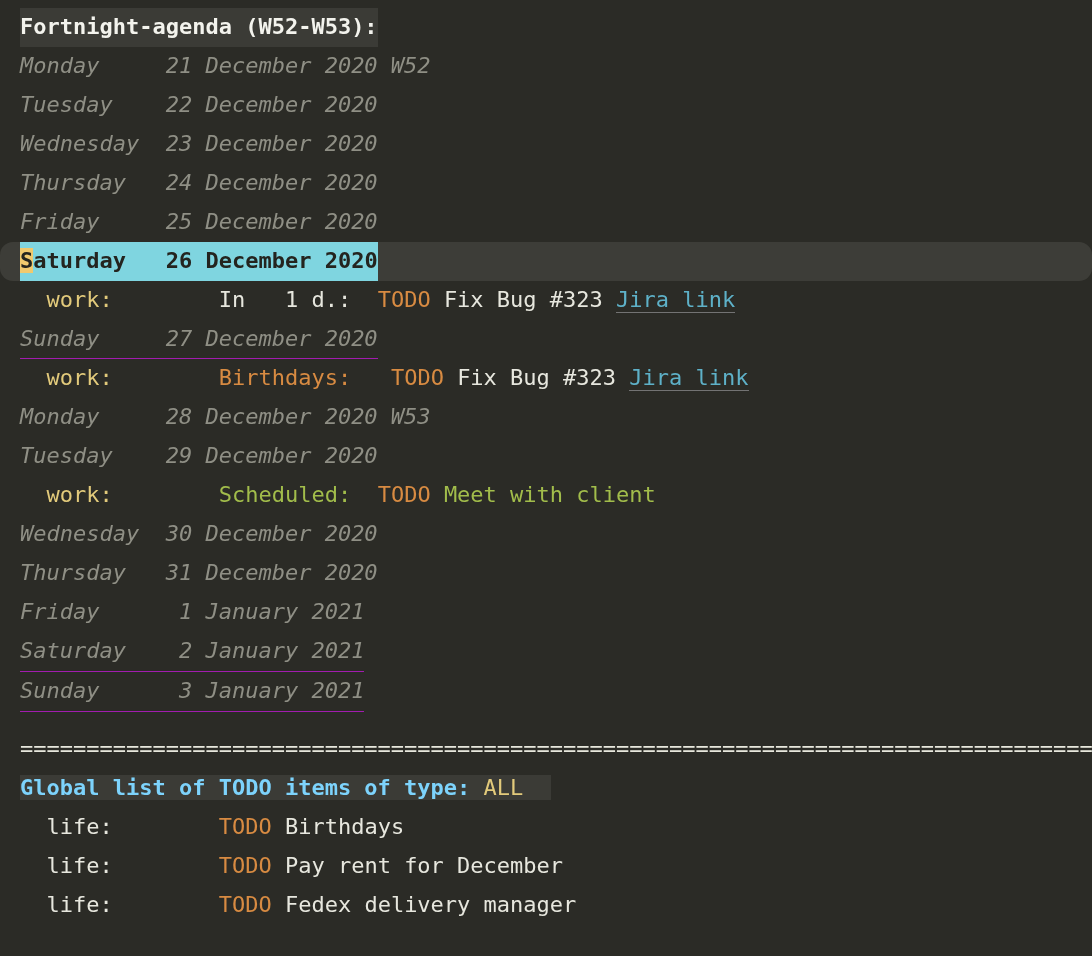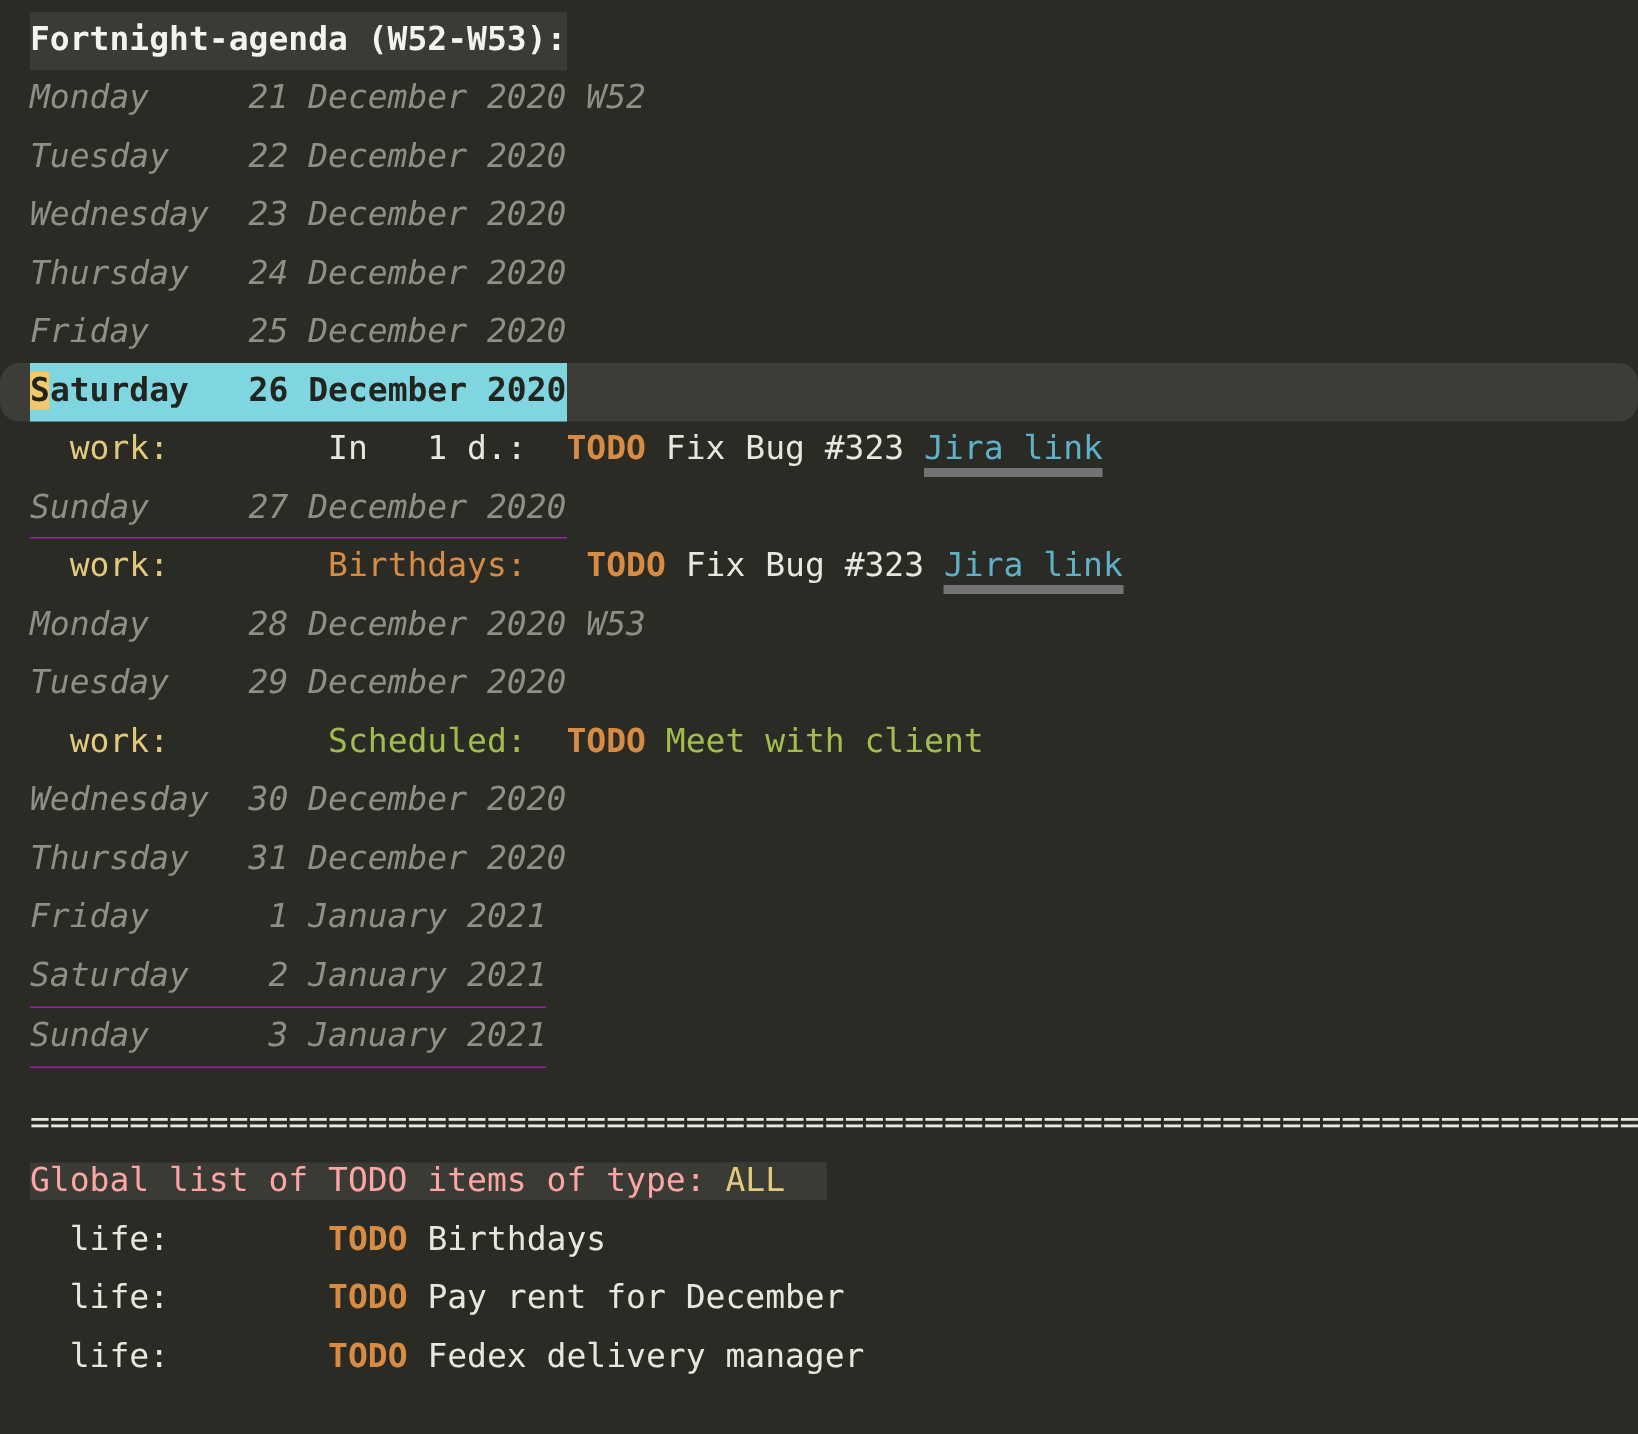--- a/index.html
+++ b/index.html
@@ -38,39 +38,39 @@
     color: #24241f;
     font-weight: bold;
     display: inline-block;
   }
   .cursor {
     background: #f0c96e;
     color: #24241f;
   }
   .cat-work { color: #e2ca7b; }
   .cat-life { color: #e7e7de; }
-  .todo-kw { color: #d88b42; font-weight: bold; }
+  .todo-kw { color: #d88b42; }
   .sched-upcoming { color: #e7e7de; }
   .sched-deadline { color: #d88b42; }
   .sched-scheduled { color: #a2bd4b; margin-top: 23px; }
   .task-text { color: #e7e7de; }
   .task-text-green { color: #a2bd4b; }
   .link {
     color: #5eb1c8;
-    border-bottom: 6px solid #737373;
+    border-bottom: 1px solid #737373;
     text-align: center;
   }
   .divider {
     color: #e7e7dc;
     overflow: hidden;
     margin-top: 18px;
   }
   .section-header {
-    font-weight: normal;
-    color: #fca5a5;
+    font-weight: bold;
+    color: #7dd3fc;
   }
   .section-header-bg {
     background: #3b3b36;
     display: inline;
   }
   .filter { color: #e2ca7b; background: #3b3b36; padding-right: 28px; }
 </style>
 </head>
 <body>
 

